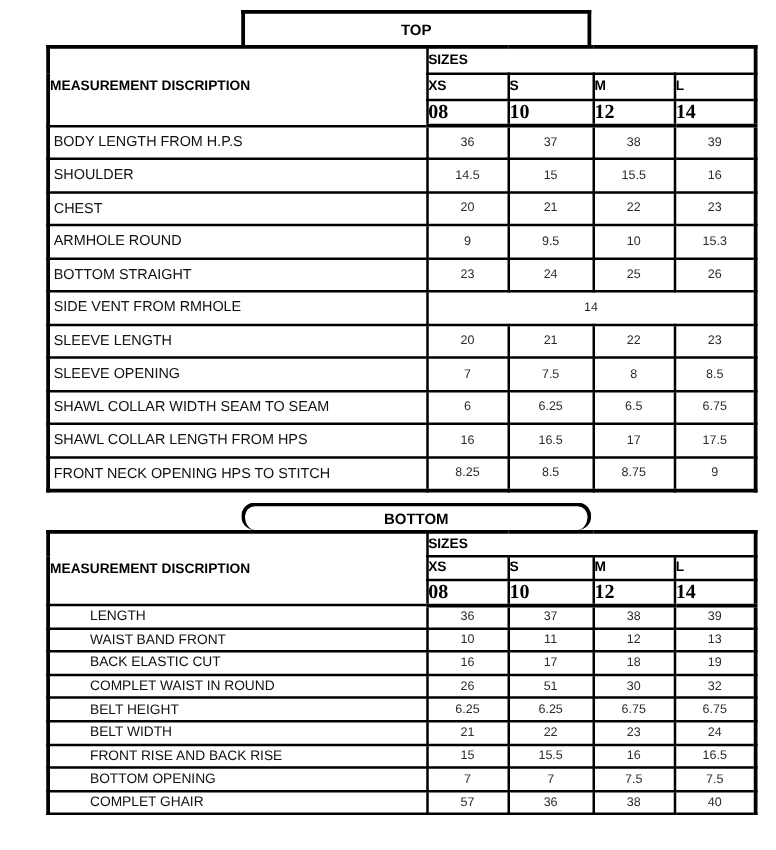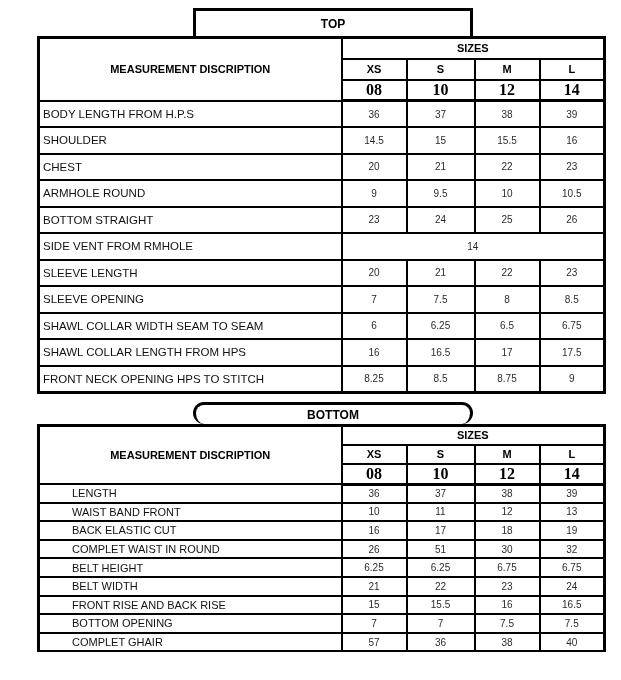--- a/index.html
+++ b/index.html
@@ -46,21 +46,21 @@
 
   table.spec th, table.spec td {
     border: 2px solid #000;
     padding: 0;
     vertical-align: middle;
     overflow: hidden;
     white-space: nowrap;
   }
   table.spec thead th {
     font-weight: bold;
-    text-align: center;
+    text-align: left;
     font-size: 11px;
     color: #000;
   }
   table.spec thead tr.num-row th {
     font-size: 16px;
     border-bottom: 3px solid #000;
     font-family: Liberation Serif, serif;
   }
   #table-top    thead tr { height: 21px; }
   #table-bottom thead tr { height: 19px; }
@@ -146,21 +146,21 @@
           <td class="val">20</td>
           <td class="val">21</td>
           <td class="val">22</td>
           <td class="val">23</td>
         </tr>
         <tr>
           <td class="desc">ARMHOLE ROUND</td>
           <td class="val">9</td>
           <td class="val">9.5</td>
           <td class="val">10</td>
-          <td class="val">10.5</td>
+          <td class="val">15.3</td>
         </tr>
         <tr>
           <td class="desc">BOTTOM STRAIGHT</td>
           <td class="val">23</td>
           <td class="val">24</td>
           <td class="val">25</td>
           <td class="val">26</td>
         </tr>
         <tr>
           <td class="desc">SIDE VENT FROM RMHOLE</td>

